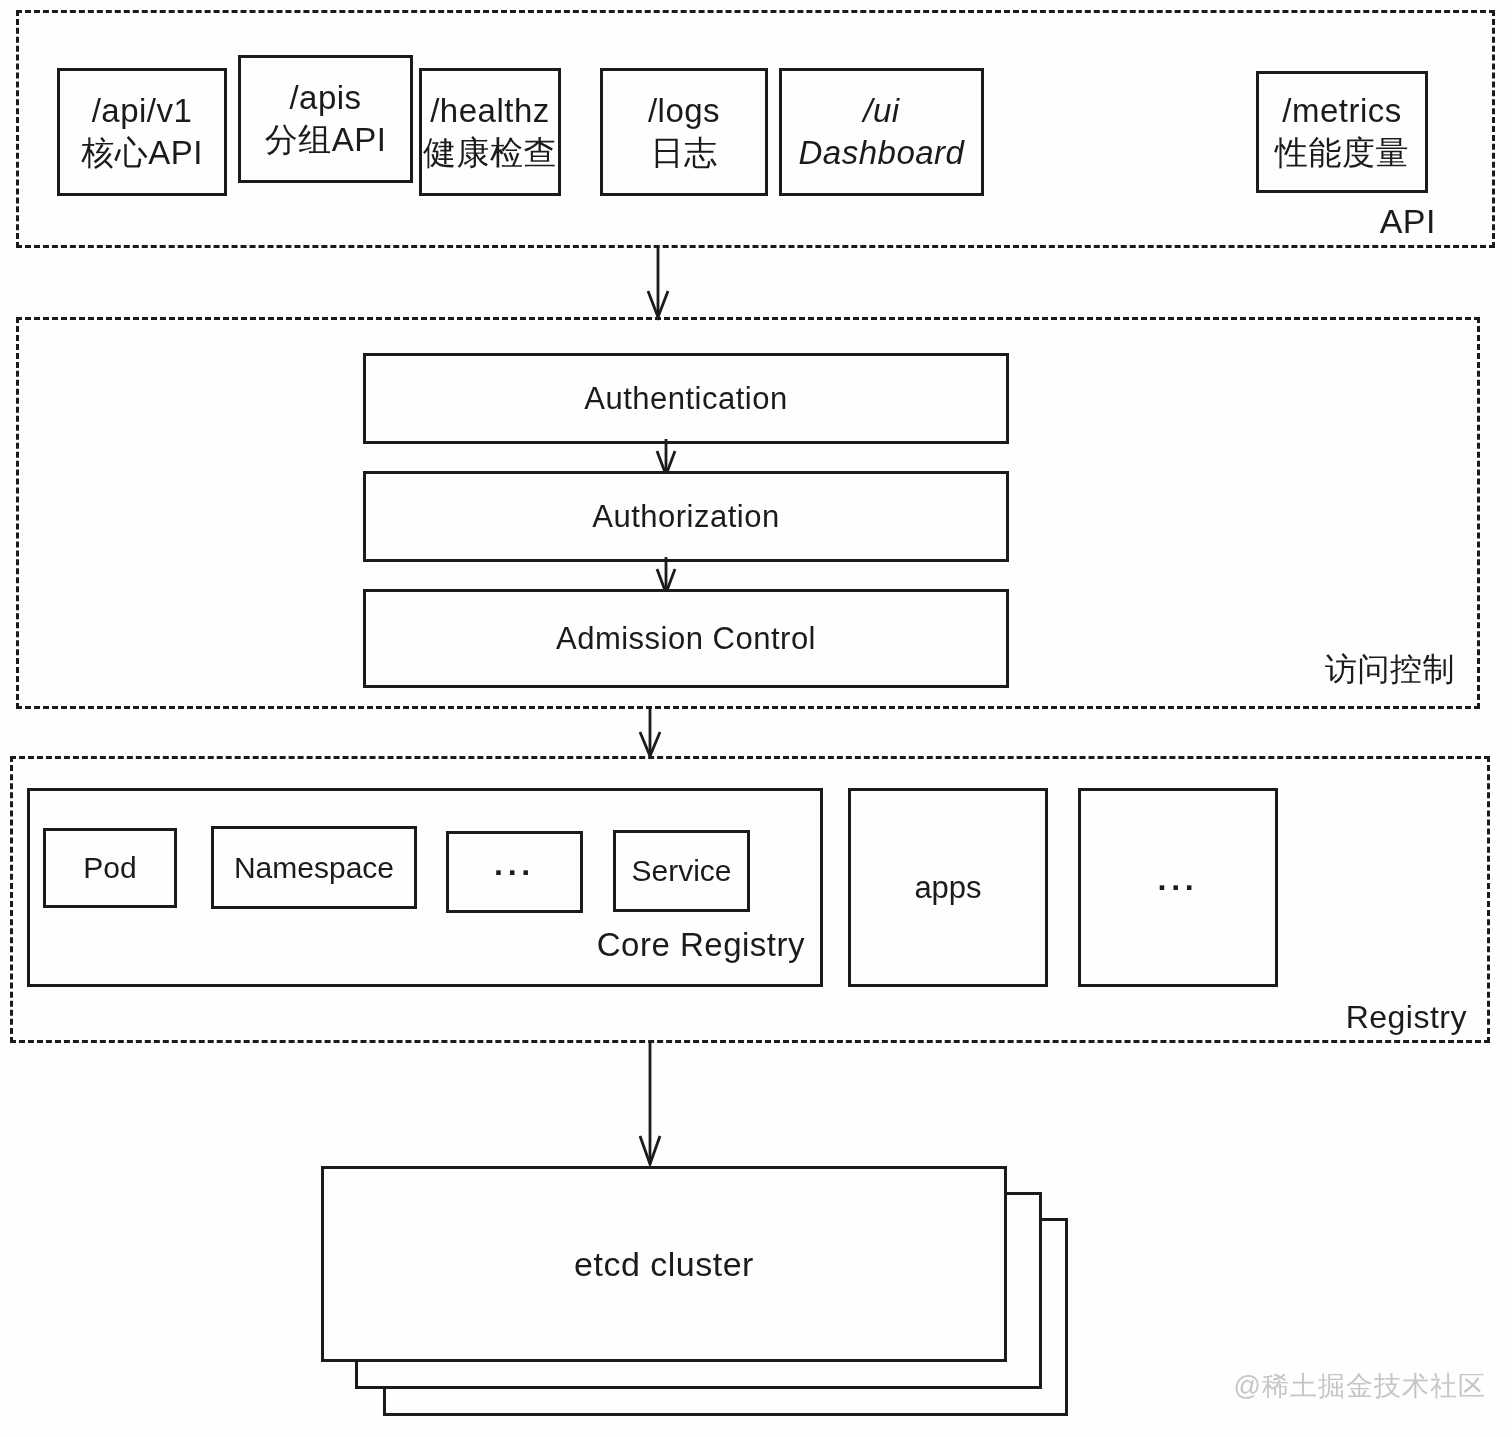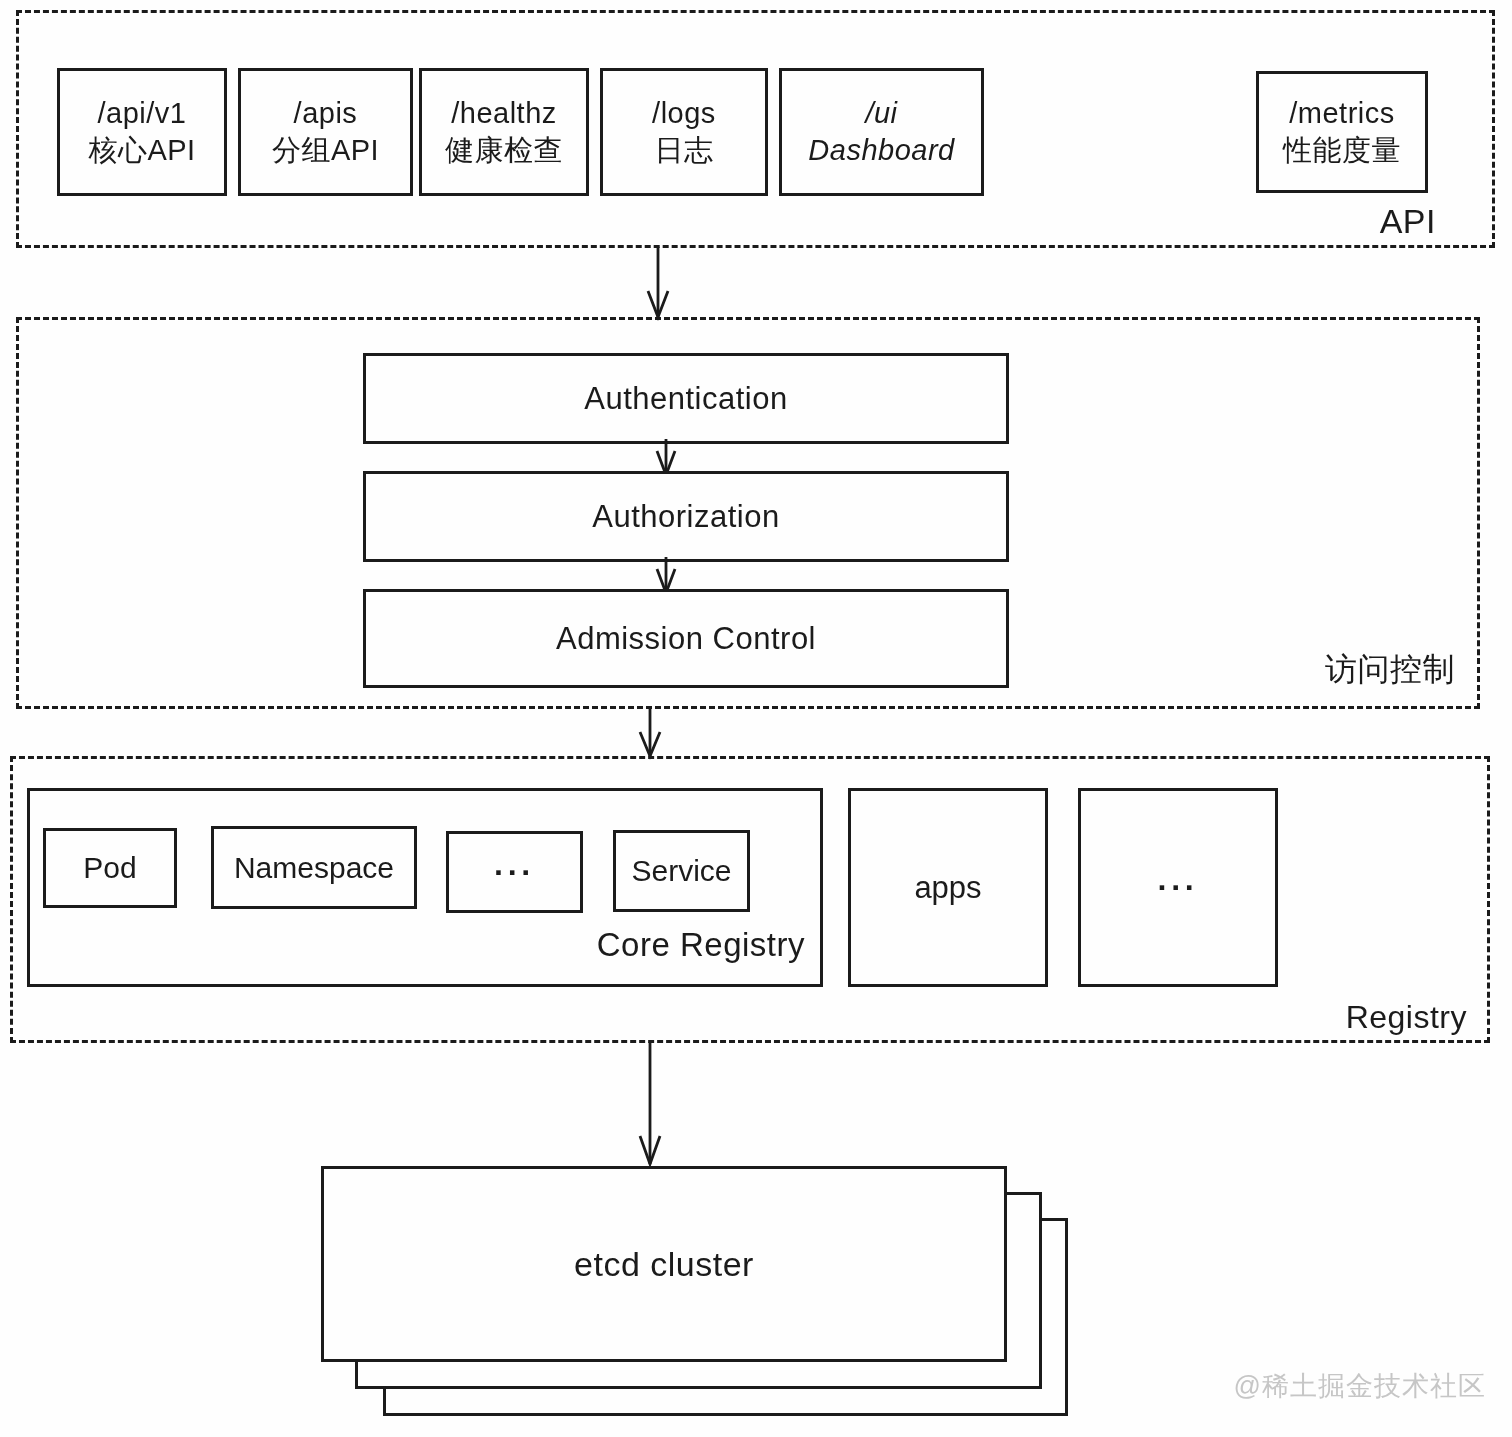--- a/index.html
+++ b/index.html
@@ -25,21 +25,21 @@
     position: absolute;
     border: 3px solid #1b1b1b;
     box-sizing: border-box;
     background: #fefefe;
     display: flex;
     flex-direction: column;
     align-items: center;
     justify-content: center;
     text-align: center;
   }
-  .api-box { font-size: 29px; line-height: 1.28; letter-spacing: 0.5px; }
+  .api-box { font-size: 33px; line-height: 1.28; letter-spacing: 0.5px; }
   .api-box .ln { display: block; white-space: nowrap; }
   .step-box { font-size: 31px; letter-spacing: 0.5px; }
   .mini-box { font-size: 30px; }
   .group-box { font-size: 31px; }
   .dots { font-size: 32px; font-weight: bold; letter-spacing: 3px; }
   .corner-label {
     position: absolute;
     font-size: 32px;
     letter-spacing: 0.5px;
     color: #1b1b1b;
@@ -76,25 +76,25 @@
 </head>
 <body>
 
 <div class="canvas">
 
   <div class="dashed-section" style="left:16px; top:10px; width:1479px; height:238px;">
     <div class="solid-box api-box" style="left:38px; top:55px; width:170px; height:128px;">
       <span class="ln">/api/v1</span>
       <span class="ln">核心API</span>
     </div>
-    <div class="solid-box api-box" style="left:219px; top:55px; width:175px; height:128px;">
+    <div class="solid-box api-box" style="left:219px; top:42px; width:175px; height:128px;">
       <span class="ln">/apis</span>
       <span class="ln">分组API</span>
     </div>
-    <div class="solid-box api-box" style="left:400px; top:55px; width:170px; height:128px;">
+    <div class="solid-box api-box" style="left:400px; top:55px; width:142px; height:128px;">
       <span class="ln">/healthz</span>
       <span class="ln">健康检查</span>
     </div>
     <div class="solid-box api-box" style="left:581px; top:55px; width:168px; height:128px;">
       <span class="ln">/logs</span>
       <span class="ln">日志</span>
     </div>
     <div class="solid-box api-box" style="left:760px; top:55px; width:205px; height:128px;font-style:italic;">
       <span class="ln">/ui</span>
       <span class="ln">Dashboard</span>

